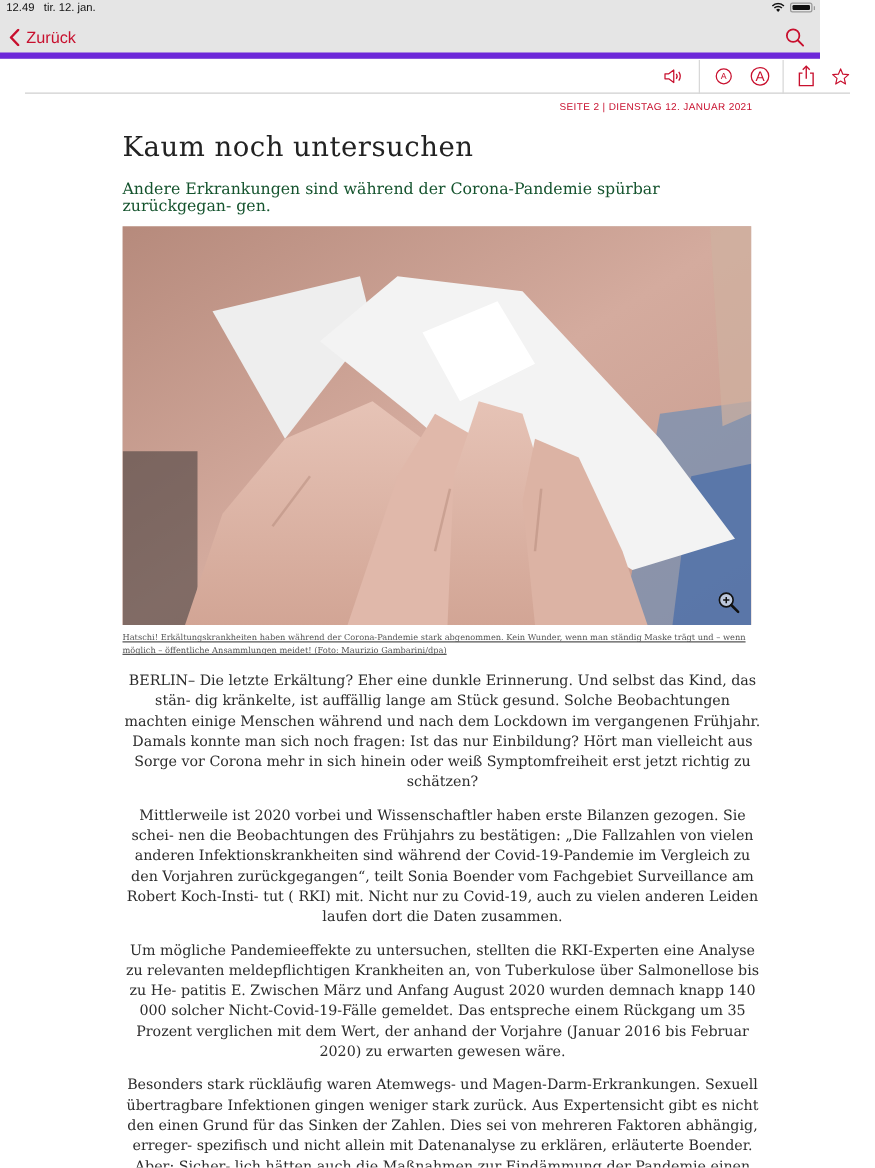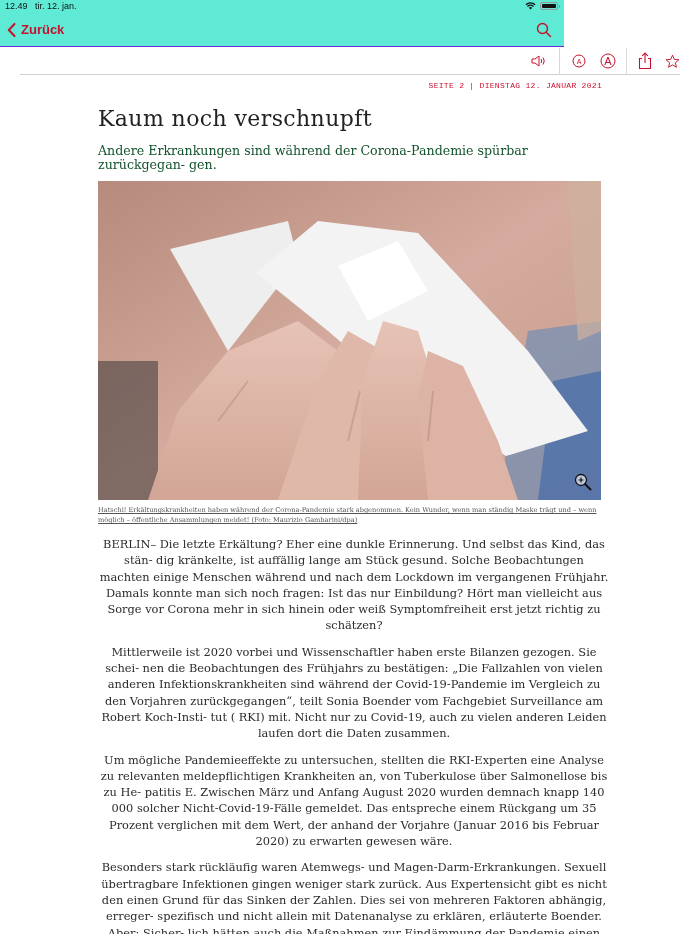--- a/index.html
+++ b/index.html
@@ -1,36 +1,36 @@
 <!DOCTYPE html>
 <html><head>
 <meta charset="utf-8">
 <style>
   * { box-sizing: border-box; margin: 0; padding: 0; }
   html, body { width: 700px; height: 934px; overflow: hidden; background: #ffffff; }
   body { font-family: "DejaVu Serif", serif; color: #2b2b2b; position: relative; }
 
-  .topbar { position: absolute; left: 0; top: 0; width: 564px; height: 47px; background: #5eead4; border-bottom: 1px solid #6d28d9; }
+  .topbar { position: absolute; left: 0; top: 0; width: 656px; height: 47px; background: #e5e5e5; border-bottom: 5px solid #6d28d9; }
   .status-time { position: absolute; left: 5px; top: 1px; font-family: "Liberation Sans", sans-serif; font-size: 9px; color: #111; }
   .status-right { position: absolute; right: 6px; top: 2px; display: flex; align-items: center; gap: 4px; }
   .wifi { width: 11px; height: 8px; }
   .battery { width: 18px; height: 8px; border: 1px solid #999; border-radius: 2px; padding: 1px; position: relative; }
   .battery .fill { width: 100%; height: 100%; background: #111; border-radius: 1px; }
   .battery::after { content: ""; position: absolute; right: -3px; top: 2px; width: 1.5px; height: 3px; background: #999; }
 
   .back-btn { position: absolute; left: 7px; top: 22px; display: flex; align-items: center; gap: 5px; cursor: pointer; }
   .back-btn svg { width: 9px; height: 14px; }
-  .back-label { font-family: "Liberation Sans", sans-serif; font-size: 13px; color: #c8102e; font-weight: bold; }
+  .back-label { font-family: "Liberation Sans", sans-serif; font-size: 13px; color: #c8102e; }
   .search-btn { position: absolute; right: 12px; top: 22px; width: 16px; height: 16px; cursor: pointer; }
 
   .toolbar { position: absolute; left: 20px; top: 48px; width: 660px; height: 27px; border-bottom: 1.5px solid #cfcfcf; }
   .tb-icon { position: absolute; top: 4px; width: 18px; height: 18px; cursor: pointer; display: flex; align-items: center; justify-content: center; }
   .tb-sep { position: absolute; top: 0; width: 1px; height: 27px; background: #d8d8d8; }
 
-  .dateline { position: absolute; right: 98px; top: 81px; font-family: Liberation Mono, monospace; font-size: 8px; color: #c8102e; letter-spacing: 0.3px; padding-left: 25px; }
+  .dateline { position: absolute; right: 98px; top: 81px; font-family: Liberation Sans, sans-serif; font-size: 8px; color: #c8102e; letter-spacing: 0.3px; padding-left: 25px; }
 
   .title { position: absolute; left: 98px; top: 106px; font-family: "DejaVu Serif", serif; font-size: 22px; color: #222; font-weight: normal; letter-spacing: 0.4px; }
   .subtitle { position: absolute; left: 98px; top: 144px; width: 510px; font-family: "DejaVu Serif", serif; font-size: 12.6px; line-height: 14px; color: #14532d; }
 
   .photo { position: absolute; left: 98px; top: 181px; width: 503px; height: 319px; overflow: hidden; background: #c9a89c; cursor: pointer; }
   .photo svg { display: block; }
   .zoom-glyph { position: absolute; right: 8px; bottom: 8px; width: 20px; height: 20px; }
 
   .caption { position: absolute; left: 98px; top: 505px; width: 505px; font-size: 6.6px; line-height: 10px; color: #555; text-decoration: underline; }
 
@@ -100,21 +100,21 @@
   </div>
   <div class="tb-icon" style="left:643px;">
     <svg width="15" height="15" viewBox="0 0 16 16">
       <path d="M8 1.2 L9.9 5.7 L14.8 6.1 L11.1 9.3 L12.2 14.1 L8 11.6 L3.8 14.1 L4.9 9.3 L1.2 6.1 L6.1 5.7 Z" stroke="#c8102e" stroke-width="1" fill="none" stroke-linejoin="round"></path>
     </svg>
   </div>
 </div>
 
 <div class="dateline">SEITE 2  |  DIENSTAG 12. JANUAR 2021</div>
 
-<h1 class="title">Kaum noch verschnupft</h1>
+<h1 class="title">Kaum noch untersuchen</h1>
 <div class="subtitle">Andere Erkrankungen sind während der Corona-Pandemie spürbar zurückgegan- gen.</div>
 
 <div class="photo" title="Person putzt sich die Nase mit einem Taschentuch">
   <svg width="503" height="319" viewBox="0 0 503 319">
     <defs>
       <linearGradient id="skin" x1="0" y1="0" x2="1" y2="1">
         <stop offset="0" stop-color="#b68a7c"></stop>
         <stop offset="0.5" stop-color="#d4ab9e"></stop>
         <stop offset="1" stop-color="#c79a8c"></stop>
       </linearGradient>

